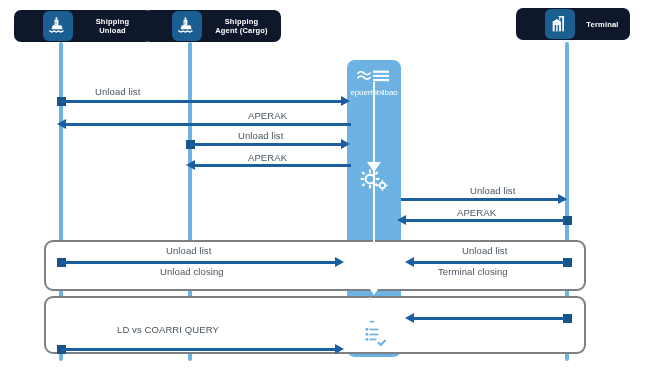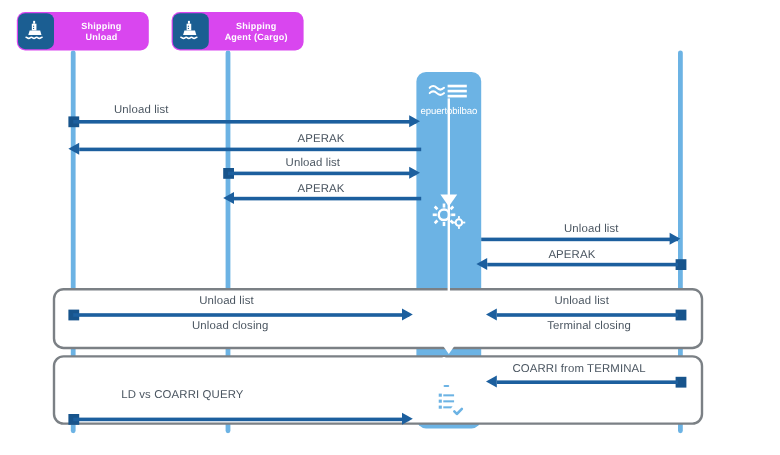--- a/index.html
+++ b/index.html
@@ -15,22 +15,22 @@
   .lifeline{
     position:absolute;width:4px;background:#6cb3e4;top:42px;bottom:18px;
     border-radius:2px;
   }
   .lifeline.ll1{left:59px;}
   .lifeline.ll2{left:188px;}
   .lifeline.ll4{left:565px;}
 
   
   .actor{
-    position:absolute;height:32px;background:#d946ef;border-radius:7px;
-    display:flex;align-items:center;
+    position:absolute;height:32px;background:#0f172a;border-radius:7px;
+    display:flex;align-items:center;padding-left:28px;
   }
   .actor .ic{
     width:30px;height:30px;background:#1b5e92;border-radius:6px;
     margin-left:1px;display:flex;align-items:center;justify-content:center;
     flex:0 0 auto;
   }
   .actor .alabel{
     flex:1;text-align:center;color:#ffffff;font-size:7.5px;font-weight:bold;
     line-height:9px;letter-spacing:.2px;padding:0 4px;
   }
@@ -127,20 +127,34 @@
         <rect x="9.4" y="2.6" width="1.8" height="2.6" fill="#ffffff"></rect>
         <rect x="9.3" y="7" width="1" height="1" fill="#1b5e92"></rect>
         <rect x="9.3" y="9" width="1" height="1" fill="#1b5e92"></rect>
       </svg>
     </div>
     <div class="alabel">
       <span>Shipping</span><br><span>Agent (Cargo)</span>
     </div>
   </div>
 
+  <div class="actor z3" id="actor4">
+    <div class="ic">
+      <svg width="22" height="22" viewBox="0 0 24 24">
+        <rect x="4" y="10" width="9" height="10" fill="#ffffff"></rect>
+        <path d="M3 10l5.5-3.5L14 10z" fill="#ffffff"></path>
+        <rect x="6.2" y="13" width="1.6" height="7" fill="#1b5e92"></rect>
+        <rect x="9.4" y="13" width="1.6" height="7" fill="#1b5e92"></rect>
+        <rect x="14.5" y="4" width="1.8" height="16" fill="#ffffff"></rect>
+        <rect x="10.5" y="3.4" width="6" height="1.6" fill="#ffffff"></rect>
+        <rect x="11.2" y="5" width="1" height="3" fill="#ffffff"></rect>
+      </svg>
+    </div>
+    <div class="alabel">Terminal</div>
+  </div>
 
   <div id="band" class="z2">
     <div class="logo">
       <svg width="34" height="16" viewBox="0 0 34 16">
         <path d="M1 5.2c2-2 4-2 6 0s4 2 6 0" fill="none" stroke="#ffffff" stroke-width="1.7" stroke-linecap="round"></path>
         <path d="M1 9.6c2-2 4-2 6 0s4 2 6 0" fill="none" stroke="#ffffff" stroke-width="1.7" stroke-linecap="round"></path>
         <rect x="16" y="2.6" width="16" height="2.2" fill="#ffffff"></rect>
         <rect x="16" y="6.8" width="16" height="2.2" fill="#ffffff"></rect>
         <rect x="16" y="11" width="16" height="2.2" fill="#ffffff"></rect>
       </svg>
@@ -256,27 +270,26 @@
   <div class="mlabel z4" style="left:166px;top:245px;">Unload list</div>
   <div class="act z4" style="left:57px;top:258px;"></div>
   <div class="msg z4" style="left:61px;top:261px;width:280px;"></div>
   <div class="arrowR z4" style="left:335px;top:257px;"></div>
   <div class="mlabel z4" style="left:160px;top:266px;">Unload closing</div>
 
   <div class="mlabel z4" style="left:462px;top:245px;">Unload list</div>
   <div class="act z4" style="left:563px;top:258px;"></div>
   <div class="msg z4" style="left:414px;top:261px;width:151px;"></div>
   <div class="arrowL z4" style="left:405px;top:257px;"></div>
-  <div class="mlabel z4" style="left:456px;top:266px;">Terminal closing</div>
+  <div class="mlabel z4" style="left:438px;top:266px;">Terminal closing</div>
 
   <div class="group z2" id="group2"></div>
 
-  <div class="mlabel z4" style="left:427px;top:302px;">COARRI from TERMINAL</div>
   <div class="act z4" style="left:563px;top:314px;"></div>
   <div class="msg z4" style="left:414px;top:317px;width:151px;"></div>
   <div class="arrowL z4" style="left:405px;top:313px;"></div>
 
-  <div class="mlabel z4" style="left:101px;top:324px;">LD vs COARRI QUERY</div>
+  <div class="mlabel z4" style="left:117px;top:324px;">LD vs COARRI QUERY</div>
   <div class="act z4" style="left:57px;top:345px;"></div>
   <div class="msg z4" style="left:61px;top:348px;width:280px;"></div>
   <div class="arrowR z4" style="left:335px;top:344px;"></div>
 
 </div>
 
 </body></html>

